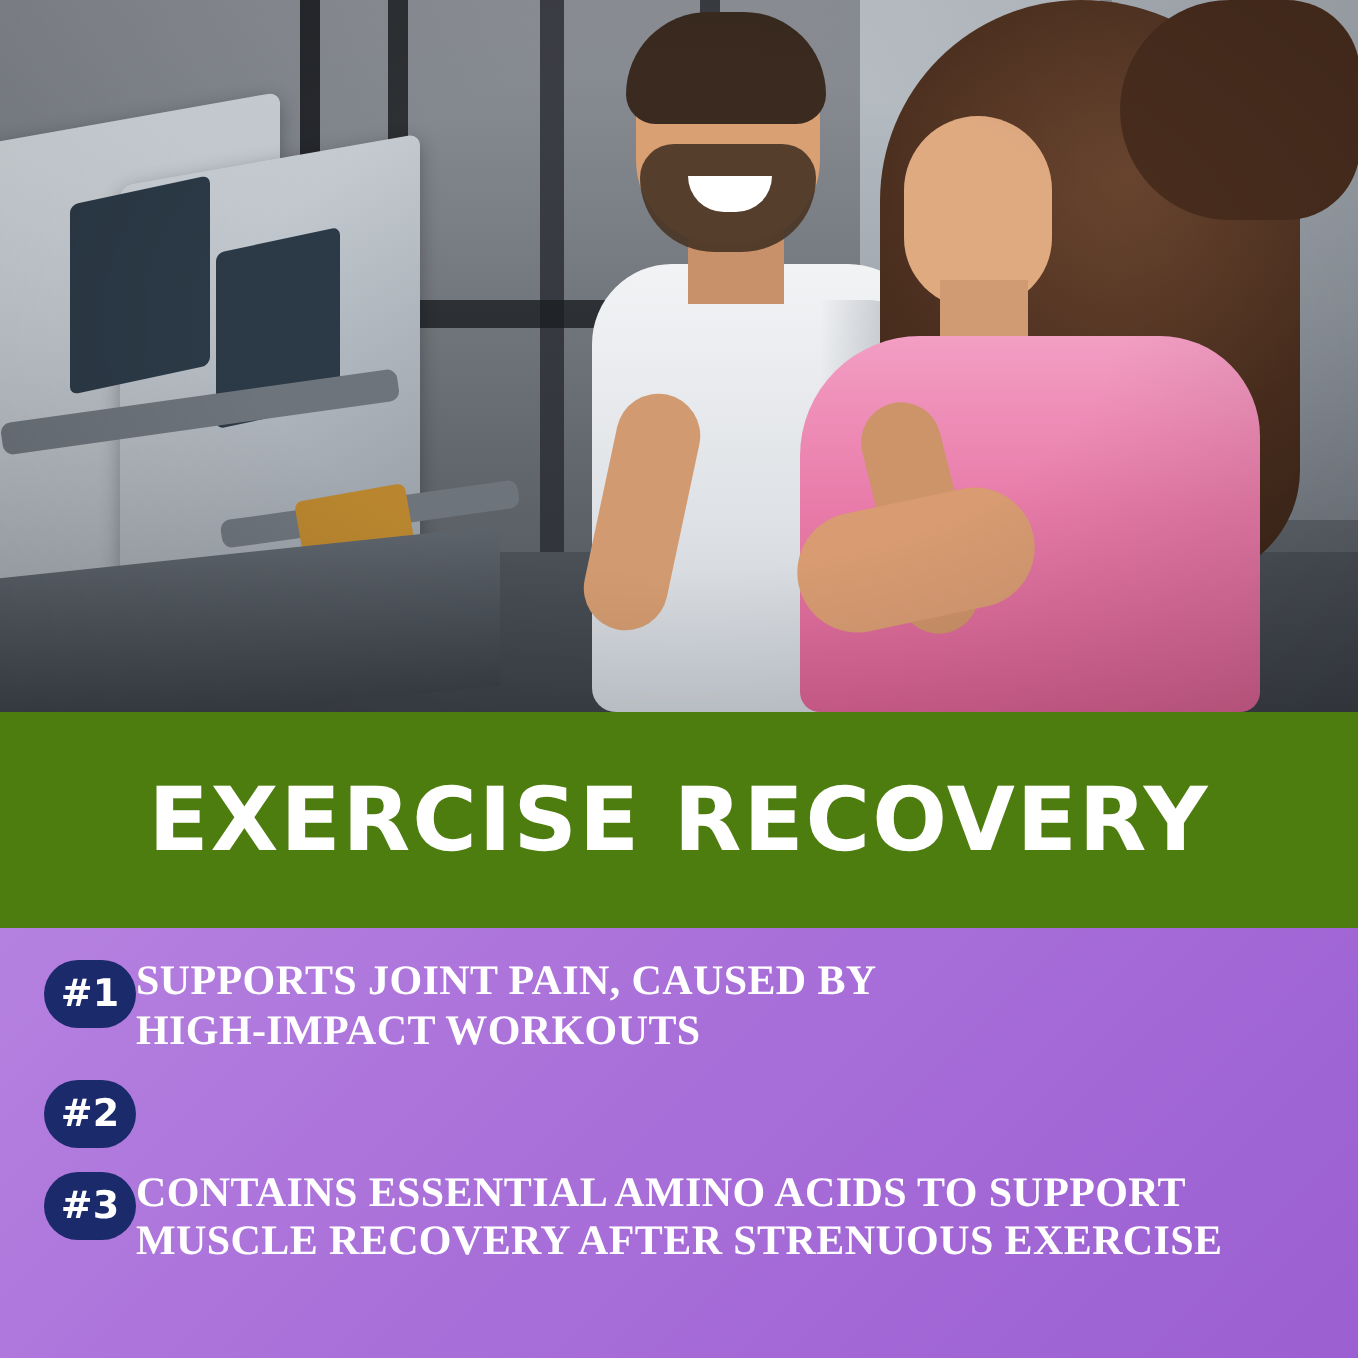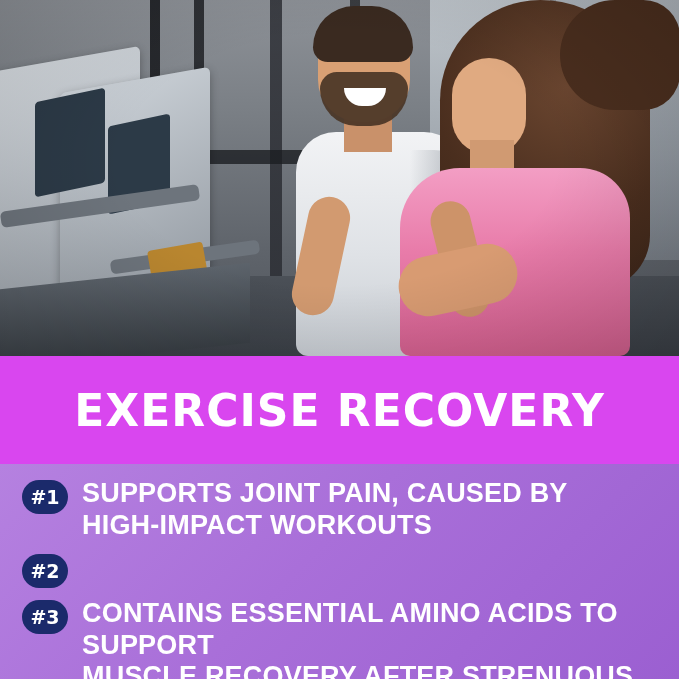--- a/index.html
+++ b/index.html
@@ -216,21 +216,21 @@
     position: absolute;
     inset: 0;
     background: radial-gradient(ellipse at 50% 45%, rgba(0,0,0,0) 45%, rgba(0,0,0,.18) 100%);
   }
 
   
   .title-band {
     position: relative;
     width: 679px;
     height: 108px;
-    background: #d946ef;
+    background: #4d7c0f;
     display: flex;
     align-items: center;
     justify-content: center;
   }
   .title-text {
     color: #ffffff;
     font-family: "DejaVu Sans", sans-serif;
     font-weight: bold;
     font-size: 44px;
     letter-spacing: 1px;
@@ -262,25 +262,24 @@
     color: #ffffff;
     font-family: "DejaVu Sans", sans-serif;
     font-weight: bold;
     font-size: 19px;
     display: flex;
     align-items: center;
     justify-content: center;
     margin-top: 2px;
   }
   .bullet-text {
-    margin-left: 14px;
     color: #ffffff;
-    font-family: Liberation Sans, sans-serif;
+    font-family: Liberation Serif, serif;
     font-weight: bold;
-    font-size: 27px;
+    font-size: 21px;
     line-height: 1.18;
     letter-spacing: .2px;
     text-transform: uppercase;
     white-space: pre-line;
   }
 </style>
 </head>
 <body>
 
 <div class="poster">

